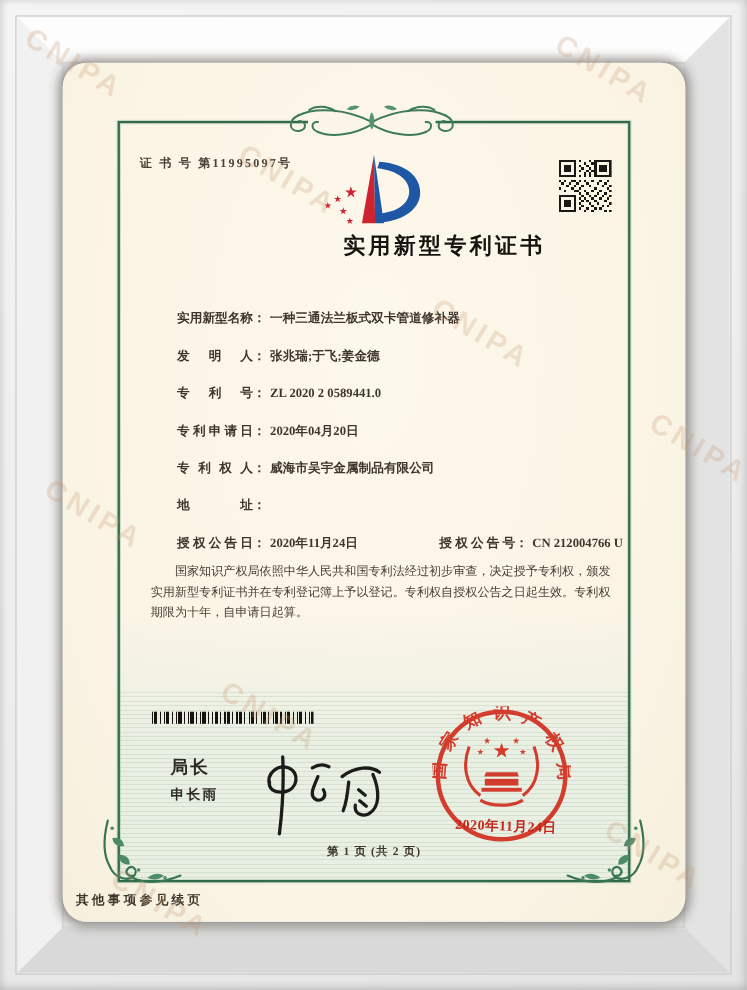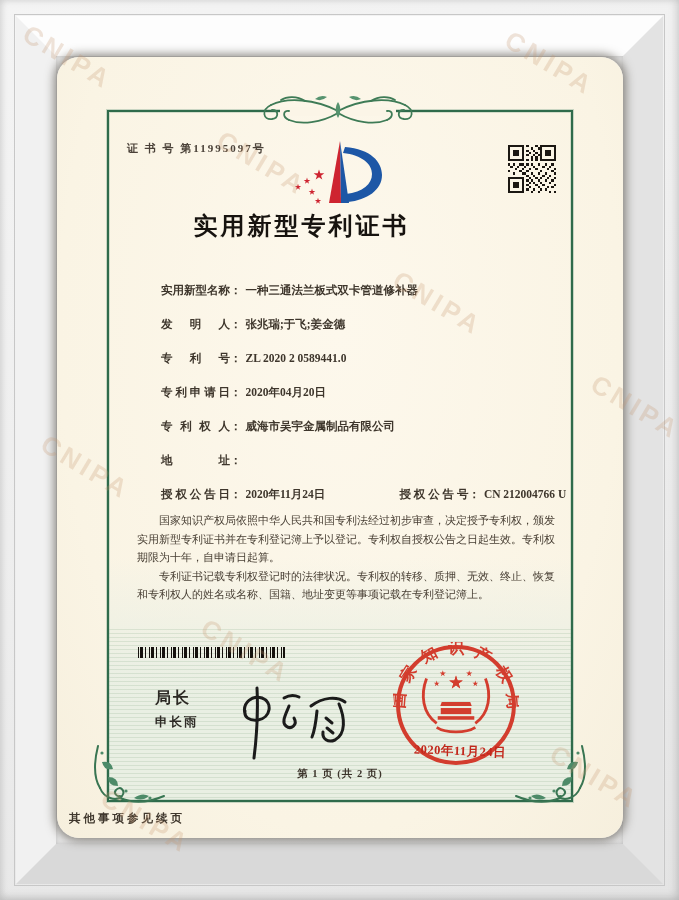--- a/index.html
+++ b/index.html
@@ -23,22 +23,22 @@
   
   .greenzone{position:absolute;left:52px;top:500px;width:462px;height:245px;
              background:linear-gradient(180deg, rgba(233,239,228,0) 0px, rgba(233,239,228,.85) 105px, #e9efe3 150px);}
   .glines{position:absolute;left:52px;top:572px;width:462px;height:173px;opacity:.75;
           background:repeating-linear-gradient(180deg, rgba(120,160,122,.25) 0 1px, rgba(0,0,0,0) 1px 4px);}
   
   .cert-no{position:absolute;left:70px;top:84px;font-size:11px;font-weight:700;
            letter-spacing:2px;color:#4a4138;}
   .logo{position:absolute;left:226px;top:80px;width:112px;height:78px;}
   .qr{position:absolute;left:451px;top:88px;width:48px;height:48px;}
-  .title{position:absolute;left:50px;top:153px;width:389px;text-align:center;
-         font-size:24px;font-weight:700;letter-spacing:3px;color:#17130f;}
+  .title{position:absolute;left:50px;top:153px;width:389px;text-align:right;
+         font-size:20px;font-weight:700;letter-spacing:3px;color:#17130f;}
   
   .fields{position:absolute;left:80px;top:227px;width:430px;color:#3e362c;}
   .frow{display:flex;align-items:baseline;line-height:13px;margin-bottom:21px;white-space:nowrap;
         font-size:11.5px;}
   .flabel{display:inline-block;width:69px;font-weight:700;text-align:justify;text-align-last:justify;margin-left:24px;}
   .fcolon{font-weight:700;margin-right:4px;}
   .fvalue{font-weight:600;}
   .pair2{margin-left:50px;display:inline-flex;align-items:baseline;}
   
   .paras{position:absolute;left:80px;top:454px;width:418px;font-size:11px;line-height:18.5px;
@@ -233,21 +233,20 @@
         <span class="pair2">
           <span class="flabel">授权公告号</span>
             <span class="fcolon">：</span>
             <span class="fvalue">CN 212004766 U</span>
         </span>
       </div>
     </div>
 
     <div class="paras">
       <p>国家知识产权局依照中华人民共和国专利法经过初步审查，决定授予专利权，颁发实用新型专利证书并在专利登记簿上予以登记。专利权自授权公告之日起生效。专利权期限为十年，自申请日起算。</p>
-      <p>专利证书记载专利权登记时的法律状况。专利权的转移、质押、无效、终止、恢复和专利权人的姓名或名称、国籍、地址变更等事项记载在专利登记簿上。</p>
     </div>
 
     <div class="barcode"></div>
 
     <div class="director-title">局长</div>
     <div class="director-name">申长雨</div>
 
     <div class="signature">
       <svg width="122" height="78" viewBox="0 0 122 78" fill="none" stroke="#1b1b1b" stroke-width="3" stroke-linecap="round">
         <path d="M18,30 C15,18 26,11 35,14 C46,18 44,34 31,36 C22,37 17,33 18,27"></path>

